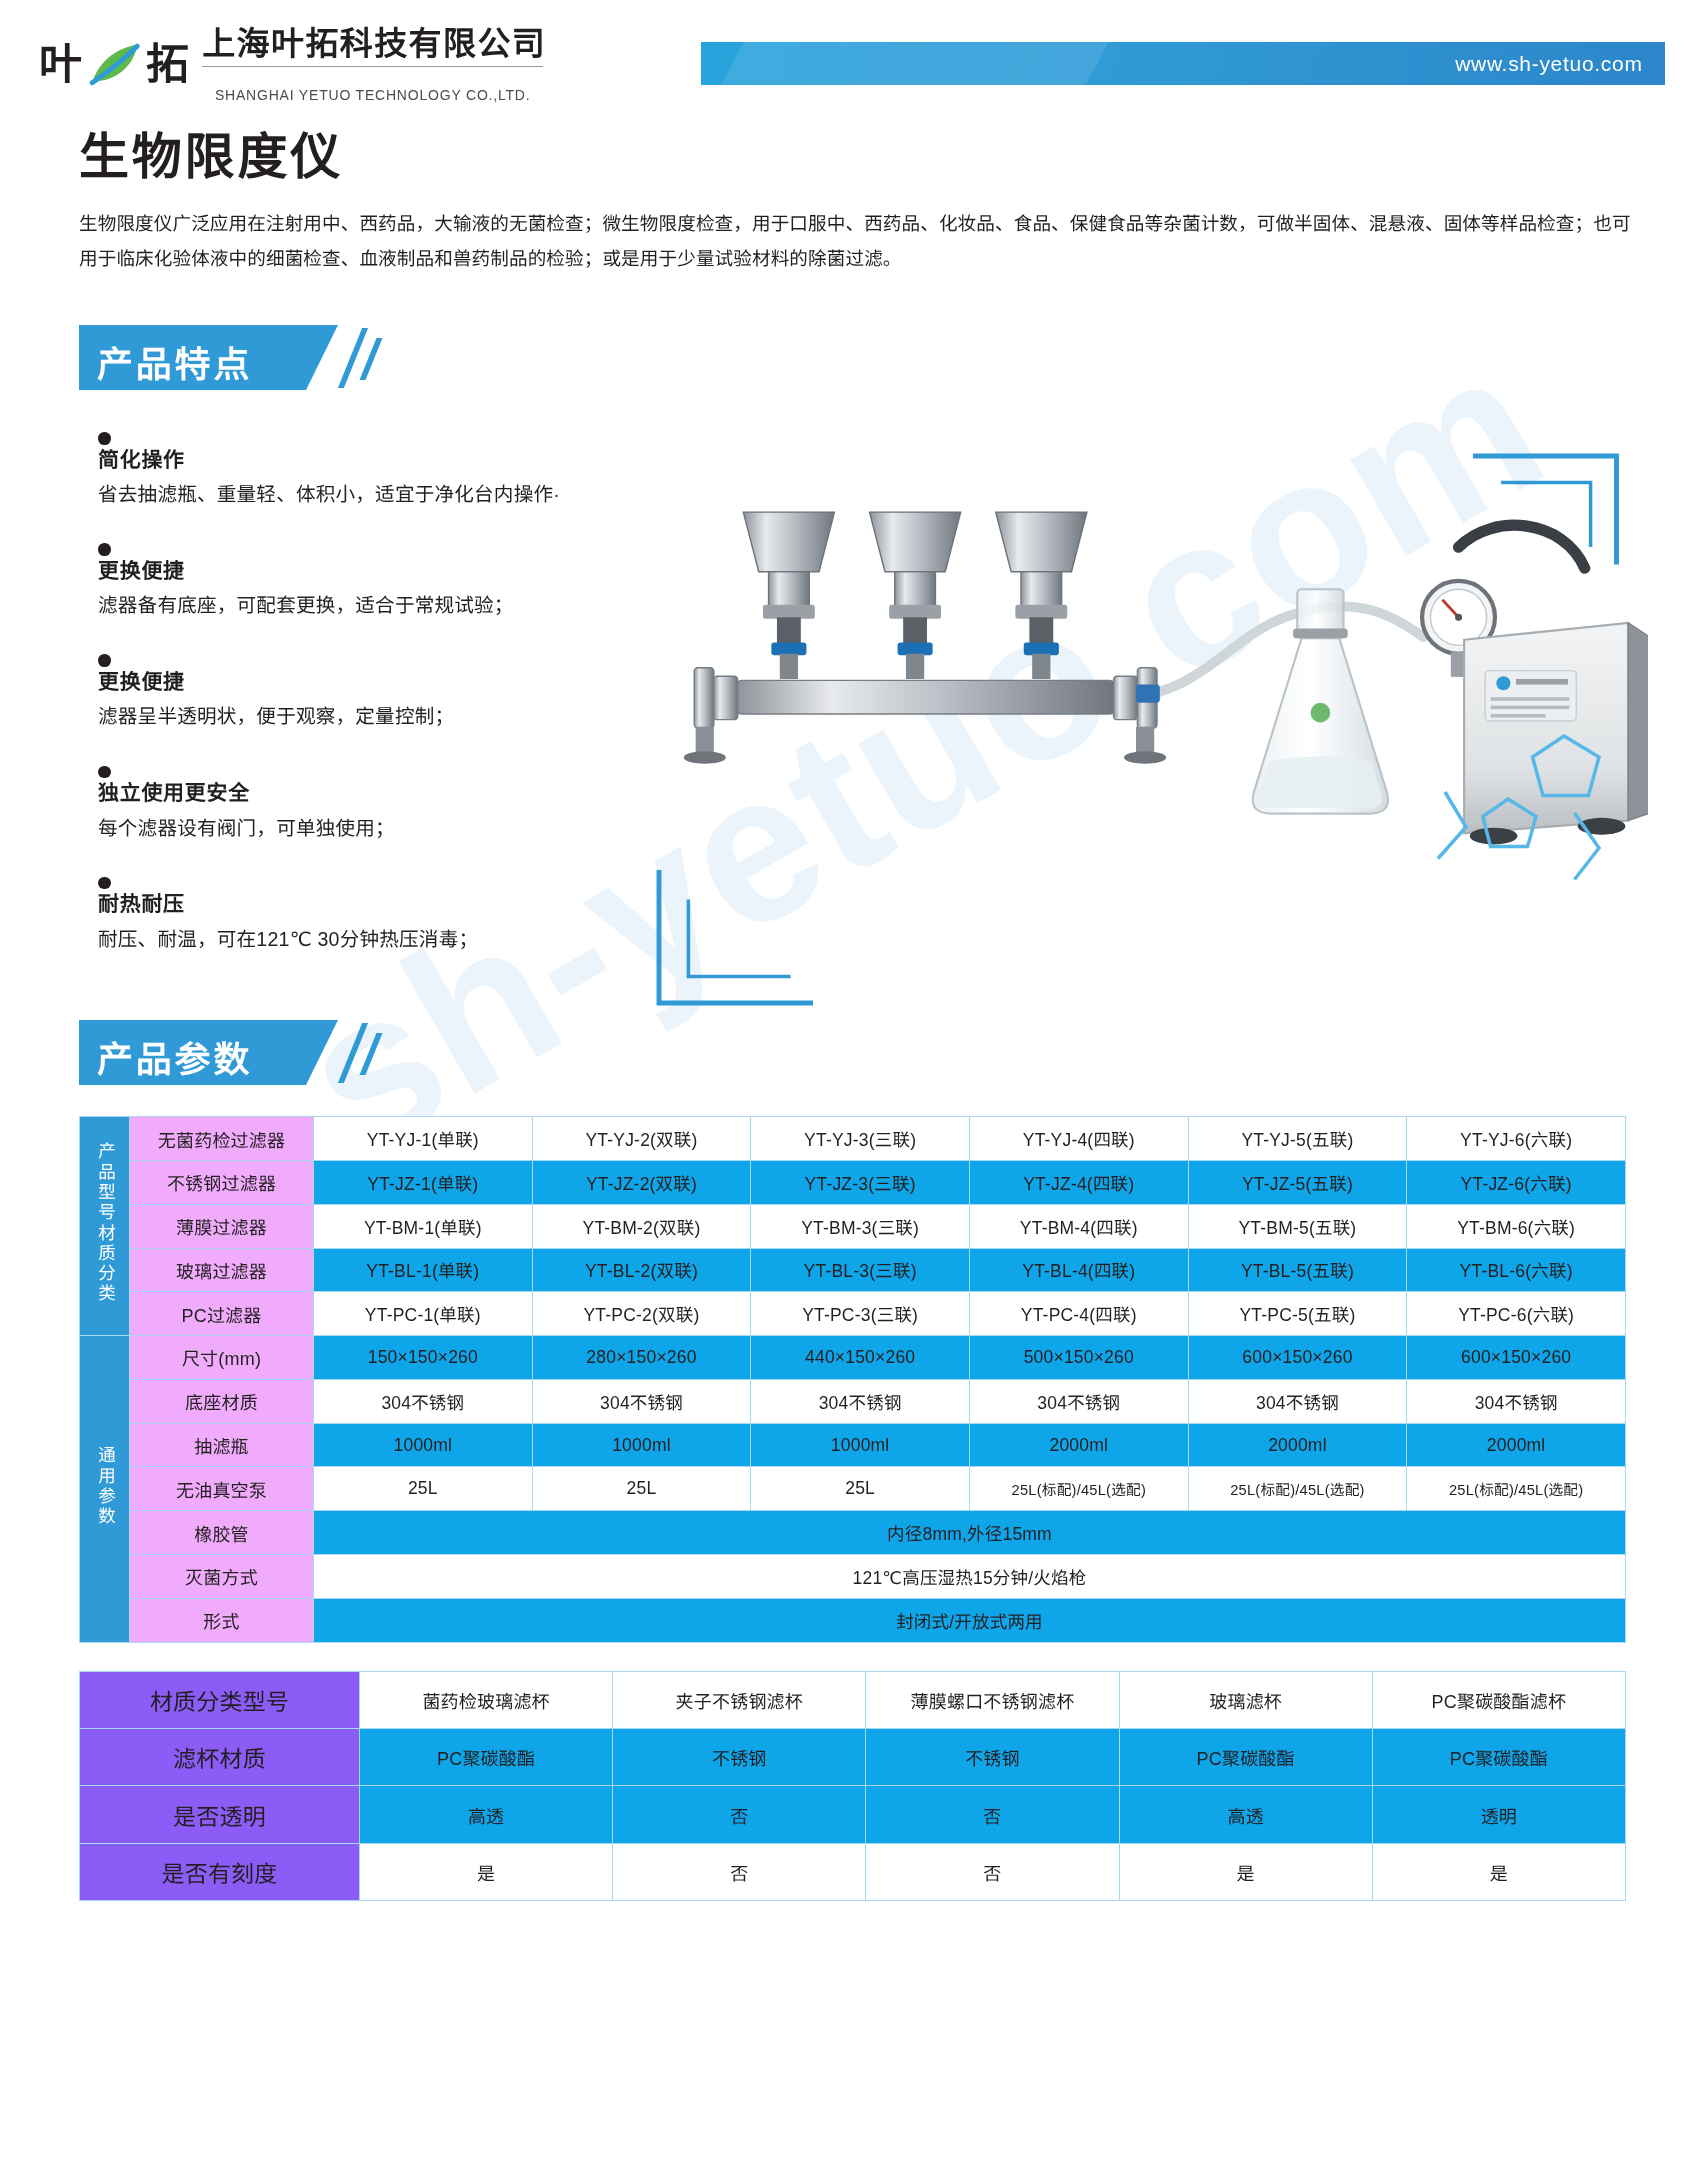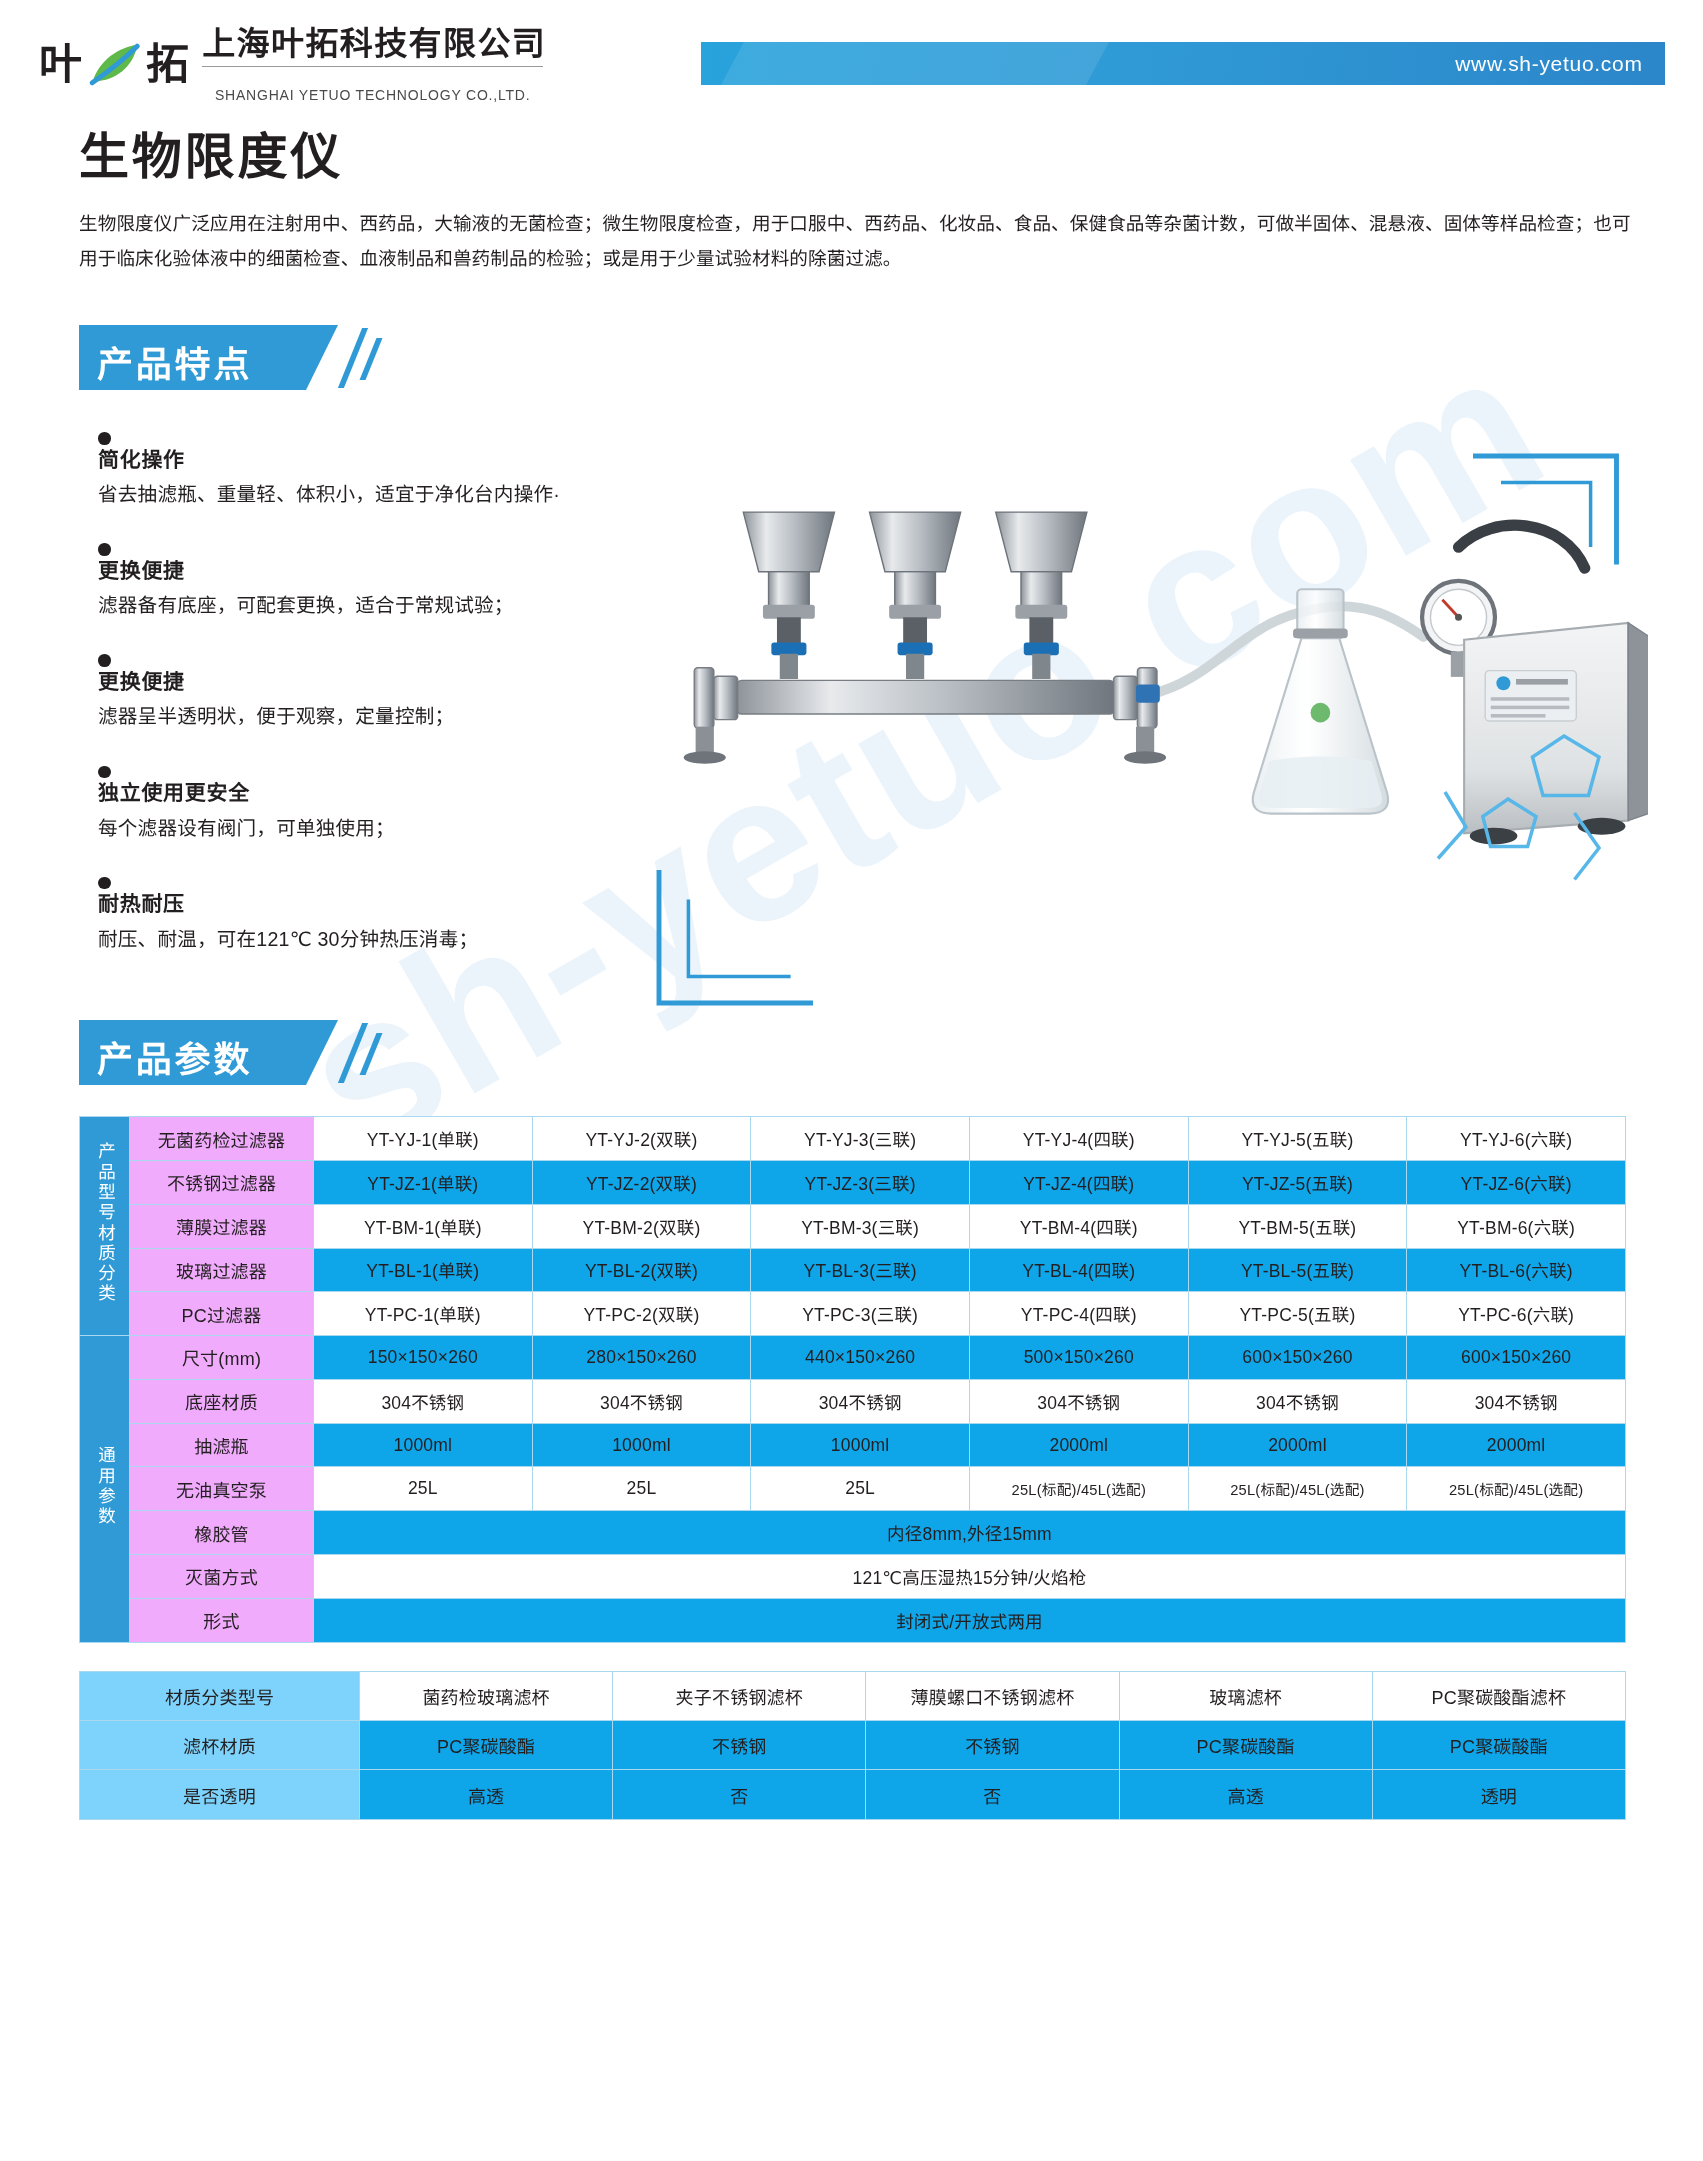--- a/index.html
+++ b/index.html
@@ -267,23 +267,23 @@
   .sub { font-size: 13.3px; display:block; line-height:1.25; }
 
   .table2-wrap {
     margin: 28px 0 0 79px;
     width: 1547px;
     position: relative;
     z-index: 3;
   }
   .table2 td { font-size: 18px; padding: 11.2px 4.2px; }
   .table2 td.rowlabel2 {
-    background: #7dd3fc;
+    background: #8b5cf6;
     width: 280px;
-    font-size: 18px;
+    font-size: 23px;
   }
 </style>
 </head>
 <body>
 
 <div class="watermark">sh-yetuo.com</div>
 
 <div class="header">
   <div class="logo-wrap">
     <div>
@@ -628,16 +628,24 @@
         <td class="alt"><span>PC聚碳酸酯</span></td>
       </tr>
       <tr>
         <td class="rowlabel2">是否透明</td>
         <td class="alt"><span>高透</span></td>
         <td class="alt"><span>否</span></td>
         <td class="alt"><span>否</span></td>
         <td class="alt"><span>高透</span></td>
         <td class="alt"><span>透明</span></td>
       </tr>
+      <tr>
+        <td class="rowlabel2">是否有刻度</td>
+        <td><span>是</span></td>
+        <td><span>否</span></td>
+        <td><span>否</span></td>
+        <td><span>是</span></td>
+        <td><span>是</span></td>
+      </tr>
     </tbody>
   </table>
 </div>
 
 
 </body></html>

